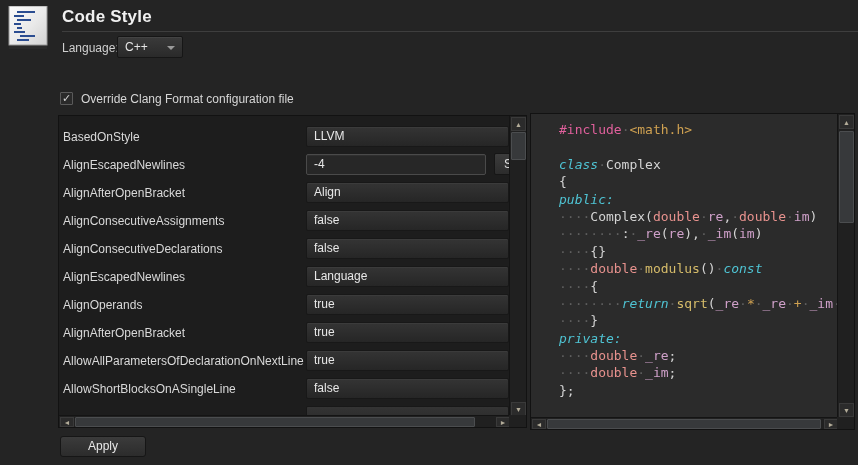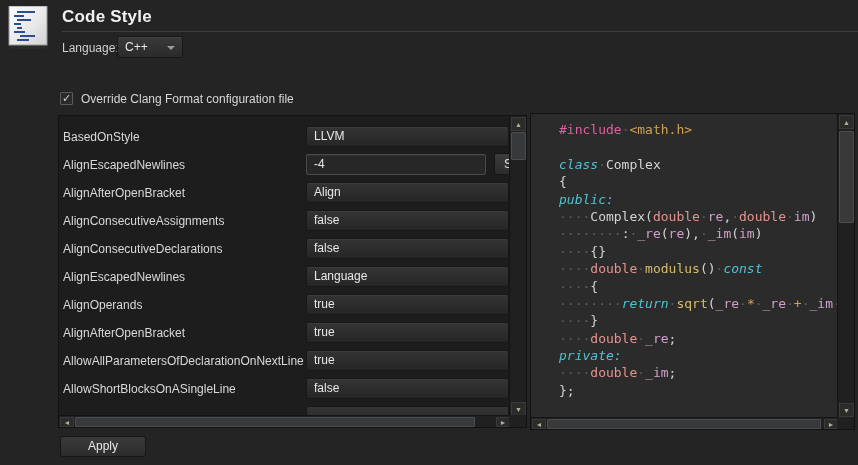--- a/index.html
+++ b/index.html
@@ -229,22 +229,22 @@
         <div class="code-line"><span class="tok-kw" style="color: rgb(79, 196, 212);">class</span><span style="color: rgb(94, 94, 94);">·</span><span style="color: rgb(212, 212, 212);">Complex</span></div>
         <div class="code-line"><span style="color: rgb(212, 212, 212);">{</span></div>
         <div class="code-line"><span class="tok-kw" style="color: rgb(79, 196, 212);">public:</span></div>
         <div class="code-line"><span style="color: rgb(94, 94, 94);">····</span><span style="color: rgb(212, 212, 212);">Complex(</span><span style="color: rgb(232, 146, 142);">double</span><span style="color: rgb(94, 94, 94);">·</span><span style="color: rgb(207, 160, 201);">re</span><span style="color: rgb(212, 212, 212);">,</span><span style="color: rgb(94, 94, 94);">·</span><span style="color: rgb(232, 146, 142);">double</span><span style="color: rgb(94, 94, 94);">·</span><span style="color: rgb(207, 160, 201);">im</span><span style="color: rgb(212, 212, 212);">)</span></div>
         <div class="code-line"><span style="color: rgb(94, 94, 94);">········</span><span style="color: rgb(212, 212, 212);">:</span><span style="color: rgb(94, 94, 94);">·</span><span style="color: rgb(207, 160, 201);">_re</span><span style="color: rgb(212, 212, 212);">(</span><span style="color: rgb(207, 160, 201);">re</span><span style="color: rgb(212, 212, 212);">),</span><span style="color: rgb(94, 94, 94);">·</span><span style="color: rgb(207, 160, 201);">_im</span><span style="color: rgb(212, 212, 212);">(</span><span style="color: rgb(207, 160, 201);">im</span><span style="color: rgb(212, 212, 212);">)</span></div>
         <div class="code-line"><span style="color: rgb(94, 94, 94);">····</span><span style="color: rgb(212, 212, 212);">{}</span></div>
         <div class="code-line"><span style="color: rgb(94, 94, 94);">····</span><span style="color: rgb(232, 146, 142);">double</span><span style="color: rgb(94, 94, 94);">·</span><span style="color: rgb(214, 188, 106);">modulus</span><span style="color: rgb(212, 212, 212);">()</span><span style="color: rgb(94, 94, 94);">·</span><span class="tok-kw" style="color: rgb(79, 196, 212);">const</span></div>
         <div class="code-line"><span style="color: rgb(94, 94, 94);">····</span><span style="color: rgb(212, 212, 212);">{</span></div>
         <div class="code-line"><span style="color: rgb(94, 94, 94);">········</span><span class="tok-kw" style="color: rgb(79, 196, 212);">return</span><span style="color: rgb(94, 94, 94);">·</span><span style="color: rgb(214, 188, 106);">sqrt</span><span style="color: rgb(212, 212, 212);">(</span><span style="color: rgb(207, 160, 201);">_re</span><span style="color: rgb(94, 94, 94);">·</span><span style="color: rgb(207, 161, 81);">*</span><span style="color: rgb(94, 94, 94);">·</span><span style="color: rgb(207, 160, 201);">_re</span><span style="color: rgb(94, 94, 94);">·</span><span style="color: rgb(207, 161, 81);">+</span><span style="color: rgb(94, 94, 94);">·</span><span style="color: rgb(207, 160, 201);">_im</span><span style="color: rgb(94, 94, 94);">·</span><span style="color: rgb(207, 161, 81);">*</span></div>
         <div class="code-line"><span style="color: rgb(94, 94, 94);">····</span><span style="color: rgb(212, 212, 212);">}</span></div>
+        <div class="code-line"><span class="tok-kw" style="color: rgb(79, 196, 212);">private:</span></div>
         <div class="code-line"><span style="color: rgb(94, 94, 94);">····</span><span style="color: rgb(232, 146, 142);">double</span><span style="color: rgb(94, 94, 94);">·</span><span style="color: rgb(207, 160, 201);">_re</span><span style="color: rgb(212, 212, 212);">;</span></div>
-        <div class="code-line"><span class="tok-kw" style="color: rgb(79, 196, 212);">private:</span></div>
         <div class="code-line"><span style="color: rgb(94, 94, 94);">····</span><span style="color: rgb(232, 146, 142);">double</span><span style="color: rgb(94, 94, 94);">·</span><span style="color: rgb(207, 160, 201);">_im</span><span style="color: rgb(212, 212, 212);">;</span></div>
         <div class="code-line"><span style="color: rgb(212, 212, 212);">};</span></div>
       </div>
 
     <div class="sb-v" style="height:304px;">
       <div class="sb-btn" style="left:1px; top:1px; width:15px; height:14px;">
           <span>▲</span>
         </div>
       <div class="sb-thumb" style="left:1px; top:17px; width:15px; height:92px;"></div>
       <div class="sb-btn" style="left:1px; bottom:1px; width:15px; height:14px;">

